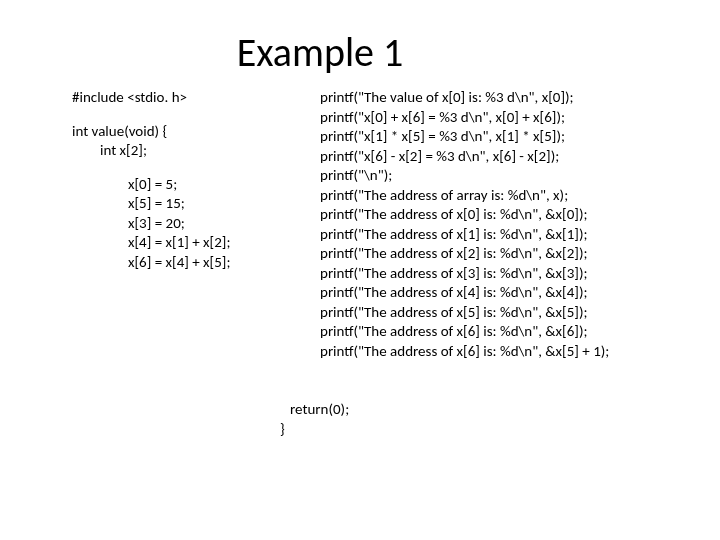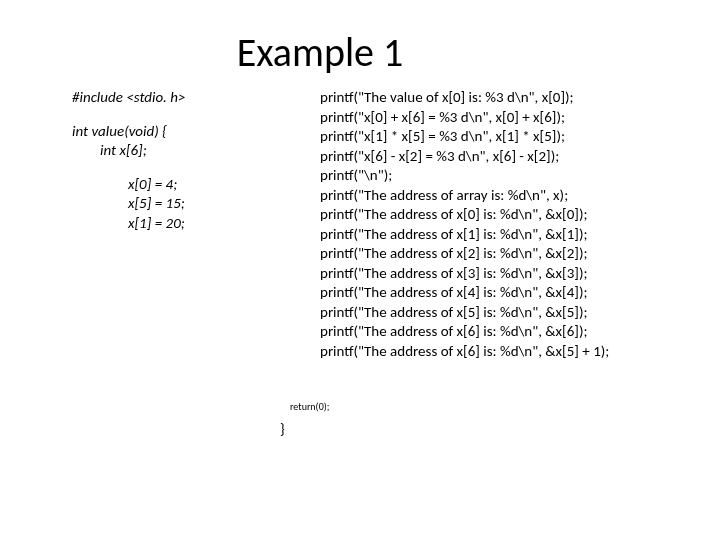--- a/index.html
+++ b/index.html
@@ -38,54 +38,55 @@
   .col-right {
     position: absolute;
     top: 88px;
     left: 320px;
     width: 380px;
     font-size: 15px;
     line-height: 1.3;
   }
   .block {
     margin-bottom: 14px;
-    font-style: italic;
   }
   .indent1 { padding-left: 28px; }
   .indent2 { padding-left: 56px; }
   .ret {
     position: absolute;
     top: 400px;
     left: 290px;
-    font-size: 10px;
+    font-size: 15px;
   }
   .brace {
     position: absolute;
     top: 420px;
     left: 280px;
     font-size: 15px;
   }
 </style>
 </head>
 <body>
 
 <div class="slide">
 
   <div class="title">Example 1</div>
 
   <div class="col-left">
     <div class="block">#include &lt;stdio. h&gt;</div>
     <div class="block">
       <div>int value(void) {</div>
-      <div class="indent1">int x[6];</div>
+      <div class="indent1">int x[2];</div>
     </div>
     <div class="block indent2">
-      <div>x[0] = 4;</div>
+      <div>x[0] = 5;</div>
       <div>x[5] = 15;</div>
-      <div>x[1] = 20;</div>
+      <div>x[3] = 20;</div>
+      <div>x[4] = x[1] + x[2];</div>
+      <div>x[6] = x[4] + x[5];</div>
     </div>
   </div>
 
   <div class="col-right">
     <div>printf("The value of x[0] is: %3 d\n", x[0]);</div>
     <div>printf("x[0] + x[6] = %3 d\n", x[0] + x[6]);</div>
     <div>printf("x[1] * x[5] = %3 d\n", x[1] * x[5]);</div>
     <div>printf("x[6] - x[2] = %3 d\n", x[6] - x[2]);</div>
     <div>printf("\n");</div>
     <div>printf("The address of array is: %d\n", x);</div>

